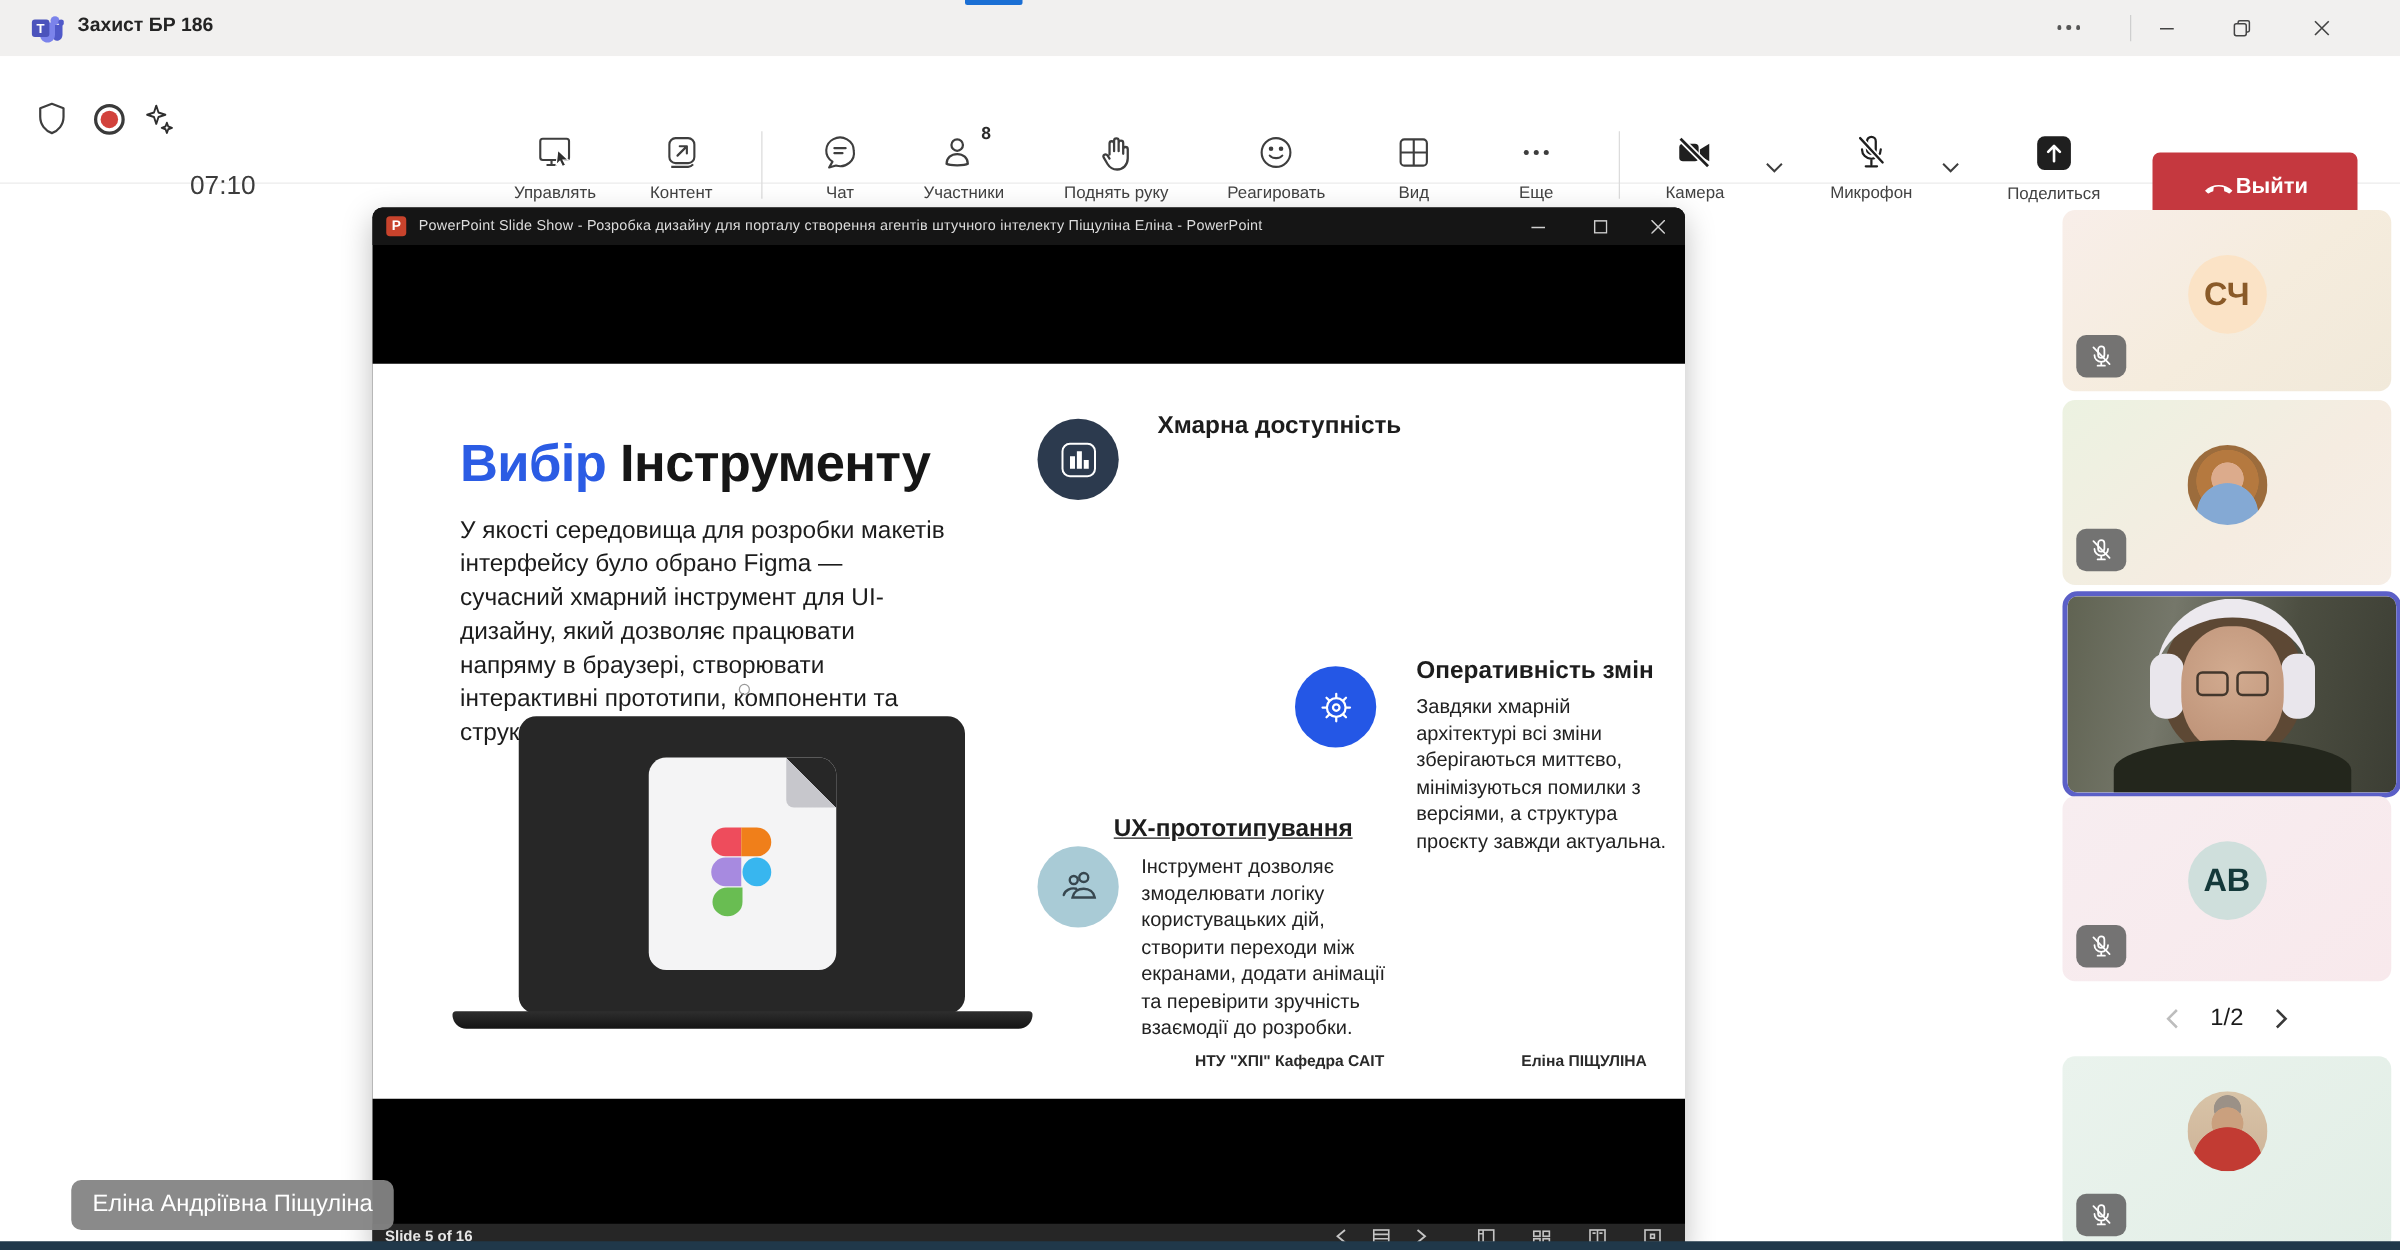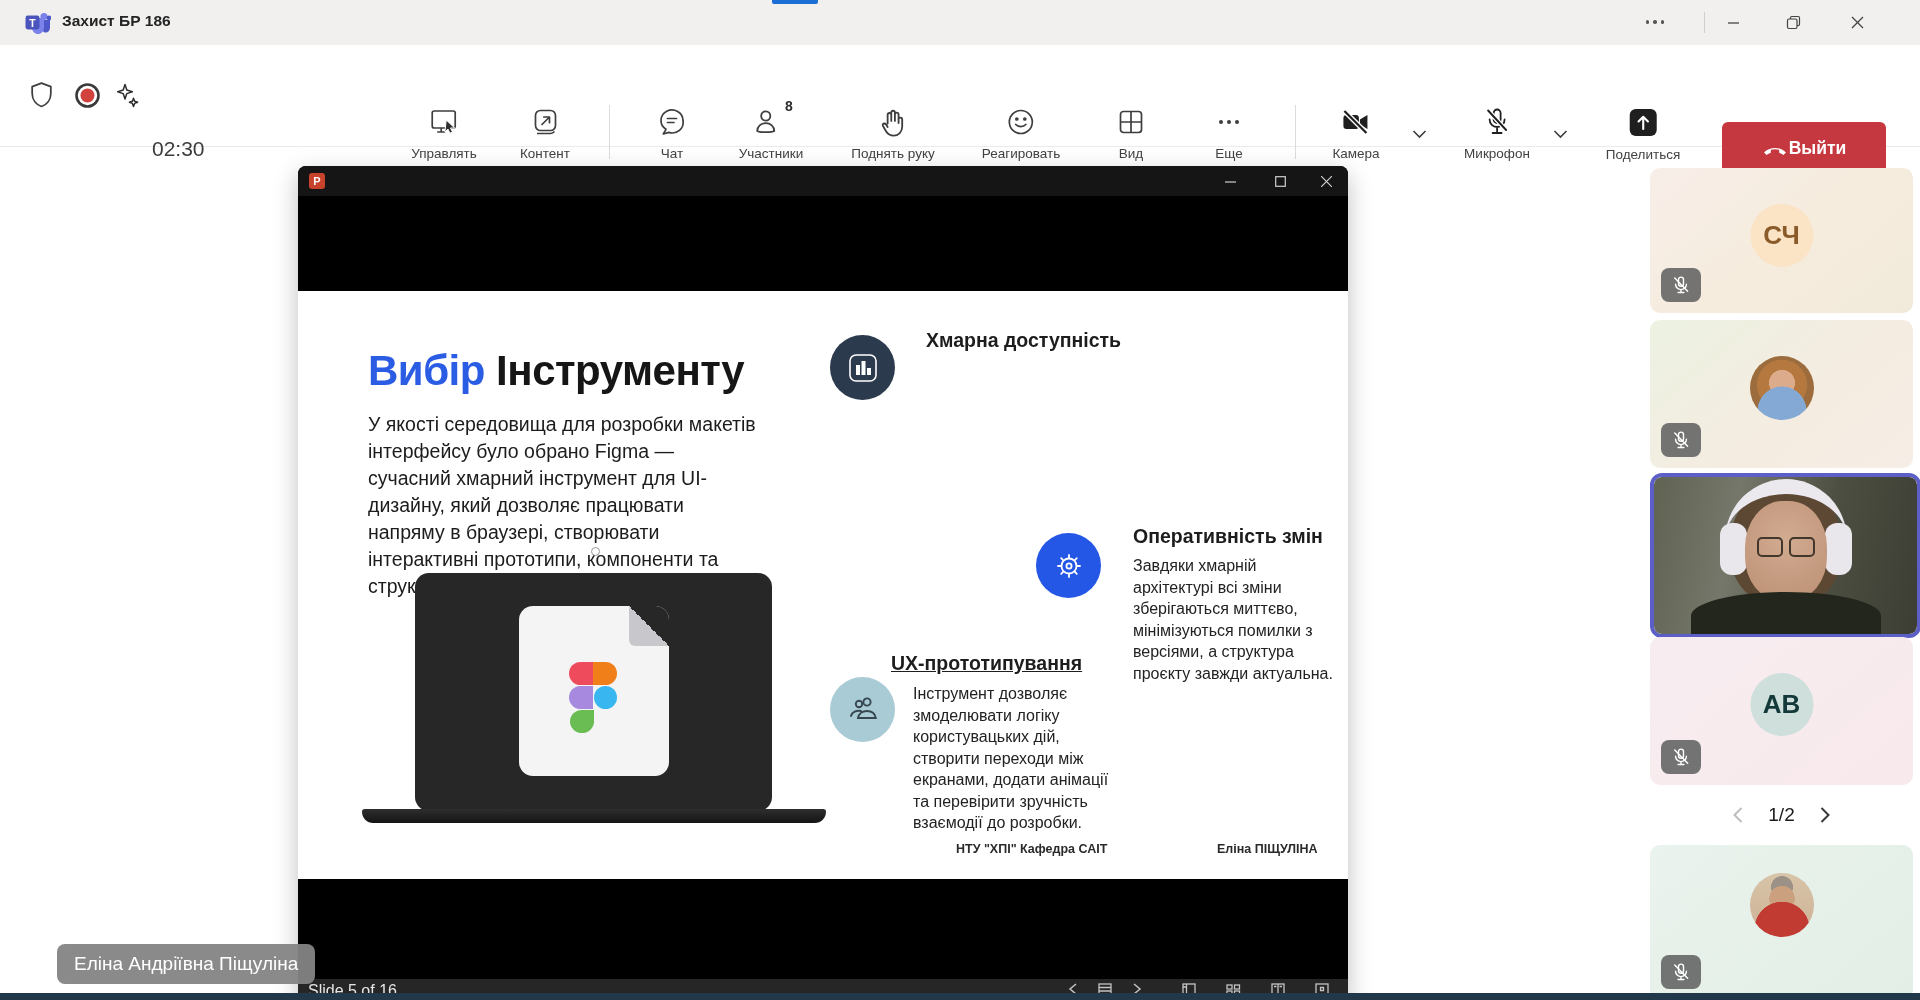--- a/index.html
+++ b/index.html
@@ -51,21 +51,21 @@
         background:linear-gradient(225deg,#272727 0 50%,#c7c7cc 50% 100%);}
   .figma{position:absolute;left:50px;top:56px;width:48px;}
   .figma div{position:absolute;width:24px;height:23px;}
 
   .feat-circle{position:absolute;width:65px;height:65px;border-radius:50%;display:flex;align-items:center;justify-content:center;}
   .feat-h{position:absolute;font-size:19.5px;font-weight:700;color:#1d1d1d;}
   .feat-t{position:absolute;font-size:16px;line-height:21.5px;color:#222;}
   .s-footer{position:absolute;top:551px;font-size:12.5px;font-weight:700;color:#2a2a2a;}
 
   .ppt-status{position:absolute;left:0;top:813px;width:1050px;height:21px;background:#262626;overflow:hidden;}
-  .ppt-status .label{position:absolute;left:10px;top:3px;font-size:16px;font-weight:400;color:#e6e6e6;}
+  .ppt-status .label{position:absolute;left:10px;top:3px;font-size:12px;font-weight:700;color:#e6e6e6;}
   .ss-controls{position:absolute;left:770px;top:4px;display:flex;align-items:center;color:#c4c4c4;}
 
   
   .presenter{position:absolute;left:25px;top:944px;height:40px;background:rgba(132,132,132,.95);border-radius:8px;
              display:inline-flex;align-items:center;padding:0 17px;color:#fff;font-size:19px;margin-left:32px;}
 
   
   .tile{position:absolute;left:1650px;width:263px;border-radius:10px;overflow:hidden;}
   .avatar{position:absolute;left:50%;transform:translateX(-50%);width:63px;height:63px;border-radius:50%;
           display:flex;align-items:center;justify-content:center;font-size:26px;font-weight:700;text-align:right;}
@@ -143,21 +143,21 @@
           <circle cx="13.5" cy="13.5" r="11" fill="none" stroke="#3a3a3a" stroke-width="2.6"></circle>
           <circle cx="13.5" cy="13.5" r="7" fill="#d2423c"></circle>
         </svg>
       </div>
     <div class="left-icons" style="left:115px;">
       <svg width="27" height="27" viewBox="0 0 27 27" fill="none" stroke="#2e2e2e" stroke-width="1.5" stroke-linejoin="round">
         <path d="M10 2.5 11.8 8l5.5 1.8L11.8 11.6 10 17.1 8.2 11.6 2.7 9.8 8.2 8Z"></path>
         <path d="M18.5 16.2l1.1 3 3 1.1-3 1.1-1.1 3-1.1-3-3-1.1 3-1.1Z"></path>
         </svg>
       </div>
-    <div class="timer">02:30</div>
+    <div class="timer">07:10</div>
 
     <div class="tbtn" style="left:444px;justify-content:center;">
       <span>
         <svg width="31" height="30" viewBox="0 0 31 30" fill="none" stroke="#3e3e3e" stroke-width="1.7">
           <rect x="4" y="4" width="23" height="17" rx="2"></rect>
             <path d="M13 21v4M9 25h8"></path>
           <path d="M18 13l8.5 8h-4.2l2 4-2.6 1.2-2-4.1-3 2.9Z" fill="#2f2f2f" stroke="#fff" stroke-width="1"></path>
           </svg>
         </span>
       <span>Управлять</span>
@@ -283,20 +283,21 @@
             <path d="M2 9.5C7.5 3.5 18.5 3.5 24 9.5l-2.6 2.4c-1.2-.9-2.5-1.6-4-2l-.4-3.2c-2.6-.7-5.4-.7-8 0l-.4 3.2c-1.5.4-2.8 1.1-4 2Z" fill="#fff"></path>
           </svg>
         </span>
       <span>Выйти</span>
     </div>
   </div>
 
   <div class="ppt">
     <div class="ppt-titlebar">
       <div class="ppt-ico">P</div>
+      <div class="ppt-title">PowerPoint Slide Show - Розробка дизайну для порталу створення агентів штучного інтелекту Піщуліна Еліна - PowerPoint</div>
       <div class="ppt-ctl" style="left:912px;">
         <svg width="11" height="11" viewBox="0 0 11 11">
             <path d="M0 6h11" stroke="#cfcfcf" stroke-width="1.2"></path>
           </svg>
         </div>
       <div class="ppt-ctl" style="left:962px;">
         <svg width="11" height="11" viewBox="0 0 11 11">
             <rect x=".7" y=".7" width="9.6" height="9.6" fill="none" stroke="#cfcfcf" stroke-width="1.2"></rect>
           </svg>
         </div>

